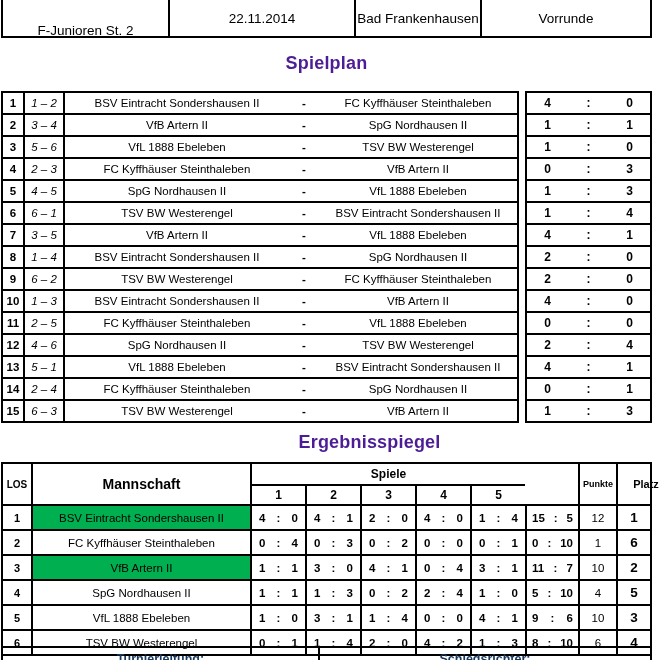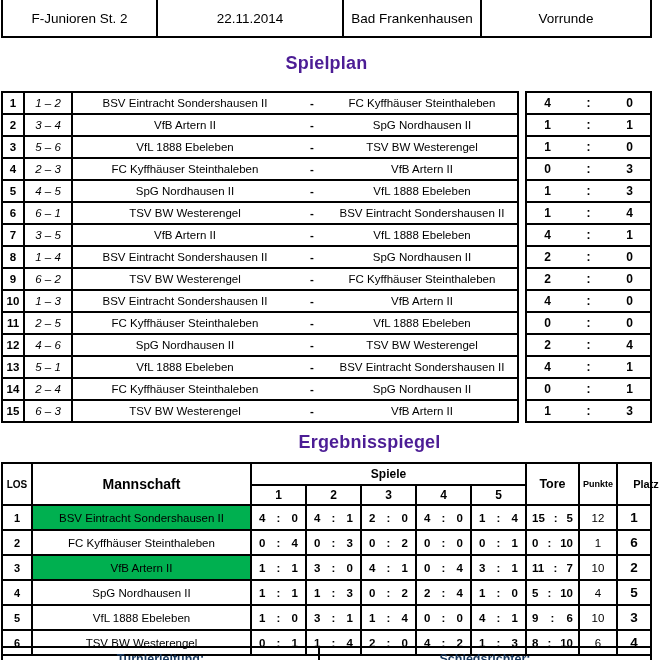--- a/index.html
+++ b/index.html
@@ -12,21 +12,21 @@
   
   #top-header {
     top:0; left:1px; width:651px; height:38px; box-sizing:border-box;
     display:flex; border:2px solid #000; border-top:none;
   }
   .th-cell {
     box-sizing:border-box; display:flex; align-items:center; justify-content:center;
     font-size:13.5px; border-left:2px solid #000; height:100%;
   }
   .th-cell:first-child { border-left:none; }
-  .th-c1 { width:153px; } .th-c2 { width:186px; } .th-c3 { width:170px; } .th-c4 { flex:1; }
+  .th-c1 { width:165px;margin-top:12px; } .th-c2 { width:186px; } .th-c3 { width:170px; } .th-c4 { flex:1; }
 
   
   .section-title {
     left:1px; width:651px; text-align:center;
     font-size:18px; font-weight:bold; color:#4c1d95; letter-spacing:0.2px;
   }
   #spielplan-title { top:53px; }
   #ergebnis-title  { top:432px;margin-left:43px; }
 
   
@@ -40,21 +40,21 @@
   }
   .sp-row:first-of-type .sp-box { border-top:2px solid #000; }
   .sp-left  { width:518px; }
   .sp-gap   { width:6px; }
   .sp-score { width:127px; justify-content:space-around; align-items:center;
               font-weight:bold; font-size:12px; }
   .sp-score span { width:33%; text-align:center; }
   .c { box-sizing:border-box; display:flex; align-items:center; justify-content:center;
        font-size:11.5px; height:100%; }
   .sp-num  { width:22px; border-right:2px solid #000; font-weight:bold; }
-  .sp-los  { width:48px; border-right:2px solid #000; font-style:italic; }
+  .sp-los  { width:40px; border-right:2px solid #000; font-style:italic; }
   .sp-home { width:224px; text-align:center; }
   .sp-dash { width:30px; font-weight:bold; }
   .sp-away { flex:1; text-align:center; }
 
   
   #ergebnis { top:462px; left:1px; width:651px; box-sizing:border-box; border:2px solid #000; }
   .eg-head {
     display:grid;
     grid-template-columns:28px 219px repeat(5,55px) 53px 38px 34px;
     grid-template-rows:20px 20px;
@@ -357,21 +357,20 @@
 <div id="ergebnis" class="abs">
   <div class="eg-head">
     <div class="h h-los">LOS</div>
     <div class="h h-spiele">Spiele</div>
     <div class="h h-mann">Mannschaft</div>
     <div class="h h-g h-g1">1</div>
     <div class="h h-g h-g2">2</div>
     <div class="h h-g h-g3">3</div>
     <div class="h h-g h-g4">4</div>
     <div class="h h-g h-g5">5</div>
-    <div class="h h-tore">Tore</div>
     <div class="h h-pkt">Punkte</div>
     <div class="h h-platz">Platz</div>
   </div>
   <div class="eg-body">
 
       <div class="eg-row">
         <div class="ec e-los">1</div>
         <div class="ec e-team highlight">BSV Eintracht Sondershausen II</div>
         <div class="ec e-game">
           <span>4</span>

